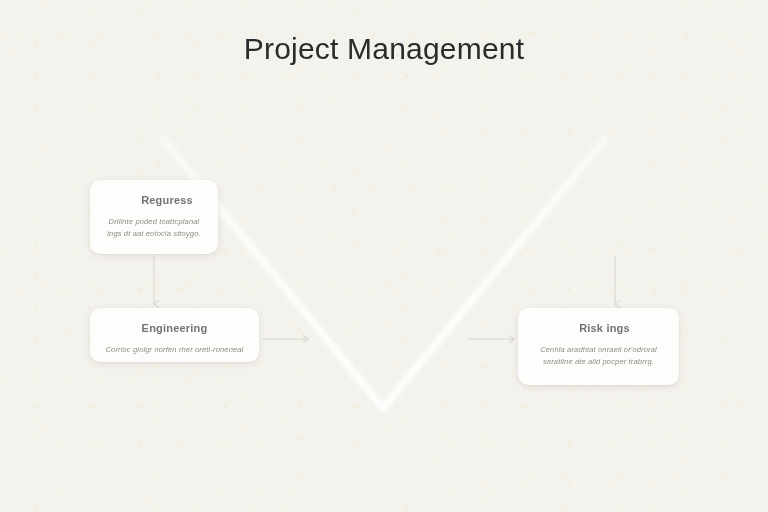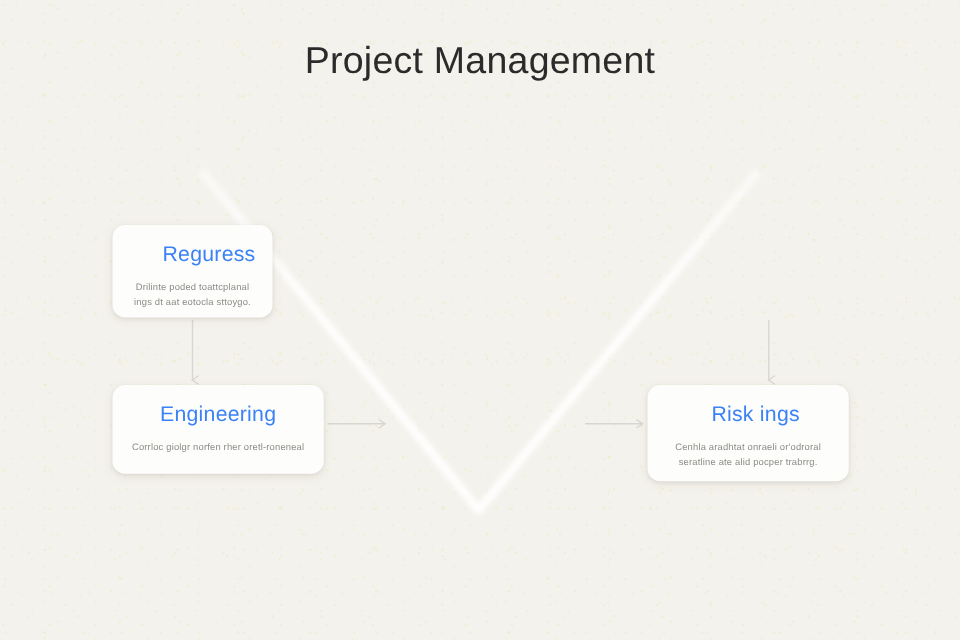--- a/index.html
+++ b/index.html
@@ -79,41 +79,42 @@
     background: #fdfdfc;
     border-radius: 10px;
     box-shadow: 0 2px 7px rgba(120,116,104,0.13),
                 0 1px 2px rgba(120,116,104,0.08);
     box-sizing: border-box;
     padding: 14px 14px 14px 14px;
     text-align: center;
     overflow: hidden;
   }
   .card-title {
-    font-size: 17px;
-    font-weight: 400;
-    color: #3b82f6;
+    font-size: 11px;
+    font-weight: 700;
+    color: #737373;
     letter-spacing: 0.2px;
     margin: 0 0 10px 0;
     white-space: nowrap;
   }
   .card-body {
     font-size: 7.5px;
     line-height: 1.65;
     color: #8d8b85;
     margin: 0;
     
     filter: blur(0.62px);
     letter-spacing: 0.15px;
+    font-style: italic;
   }
 
   
   #card-requirements { left: 90px;  top: 180px; width: 128px; height: 74px;  }
   #card-customer     { left: 552px; top: 180px; width: 127px; height: 74px;  }
-  #card-engineering  { left: 90px;  top: 308px; width: 169px; height: 71px;  }
+  #card-engineering  { left: 90px;  top: 308px; width: 169px; height: 54px;  }
   #card-risk         { left: 518px; top: 308px; width: 161px; height: 77px;  }
 
   #card-requirements .card-title { padding-left: 26px; }
   #card-customer     .card-title { text-align: left; padding-left: 12px; }
   #card-risk         .card-title { text-align: center; padding-left: 12px; }
 </style>
 </head>
 <body>
 
 <div id="canvas">

